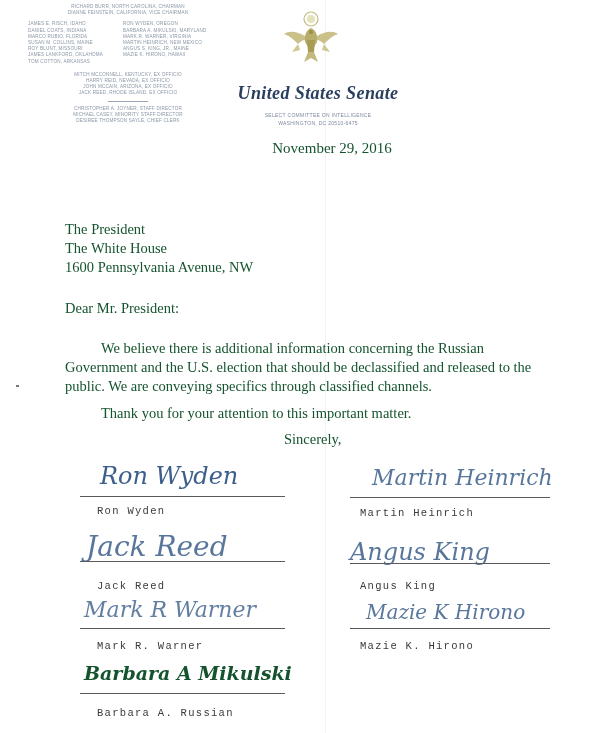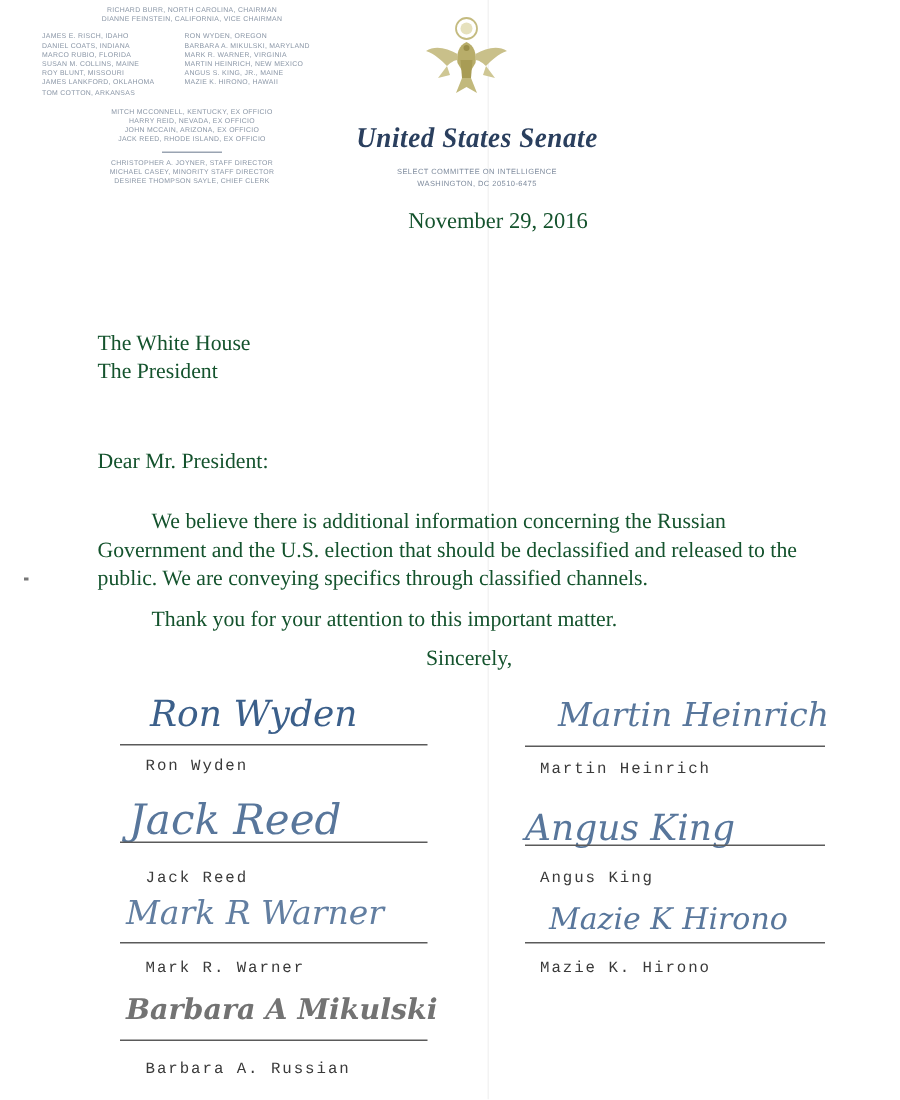--- a/index.html
+++ b/index.html
@@ -27,21 +27,21 @@
     .salutation { left: 65px; top: 299px; }
     .para { left: 65px; top: 327px; width: 500px; }
     .para .indent { padding-left: 36px; margin-top: 12px; }
     .thanks { left: 101px; top: 404px; }
     .closing { left: 284px; top: 430px; }
 
     
     .sig-line { height: 0; border-top: 1px solid #5a5a5a; }
     .typed-name { font-family: "Liberation Mono", monospace; font-size: 10.5px; color: #3a3a3a; letter-spacing: 1.3px; }
     .sig { font-family: "DejaVu Serif", serif; font-style: italic; color: #3b5f8a; }
-    .sig-dark { color: #737373; font-weight: bold; }
+    .sig-dark { color: #14532d; font-weight: bold; }
 
     .crosshair { left: 16px; top: 385px; width: 3px; height: 2px; background: #777; }
     .fold { left: 325px; top: 0; width: 1px; height: 733px; background: #f3f3f3; }
   </style>
 </head>
 <body>
 
 <div class="abs fold"></div>
 
 <div class="abs roster" style="left:28px; top:4px; width:200px;">
@@ -96,22 +96,23 @@
 </div>
 
 <div class="abs senate-title">United States Senate</div>
 <div class="abs committee">
   <div>SELECT COMMITTEE ON INTELLIGENCE</div>
   <div>WASHINGTON, DC 20510-6475</div>
 </div>
 <div class="abs date text" style="font-size:15px;">November 29, 2016</div>
 
 <div class="abs text address">
+  <div>The President</div>
   <div>The White House</div>
-  <div>The President</div>
+  <div>1600 Pennsylvania Avenue, NW</div>
 </div>
 
 <div class="abs text salutation">Dear Mr. President:</div>
 
 <div class="abs text para">
   <div class="indent">We believe there is additional information concerning the Russian</div>
   <div>Government and the U.S. election that should be declassified and released to the</div>
   <div>public.  We are conveying specifics through classified channels.</div>
 </div>
 

